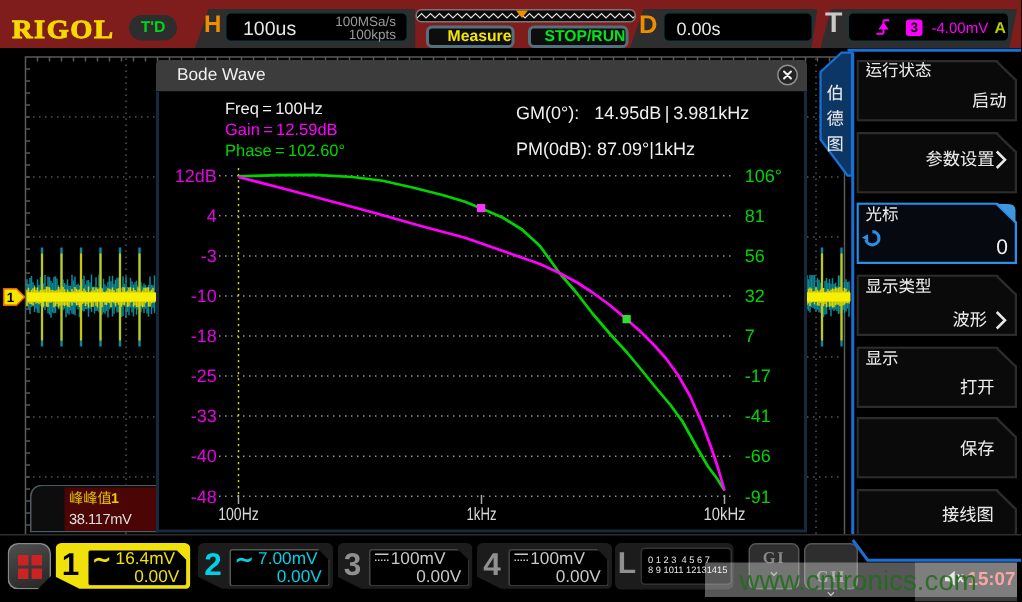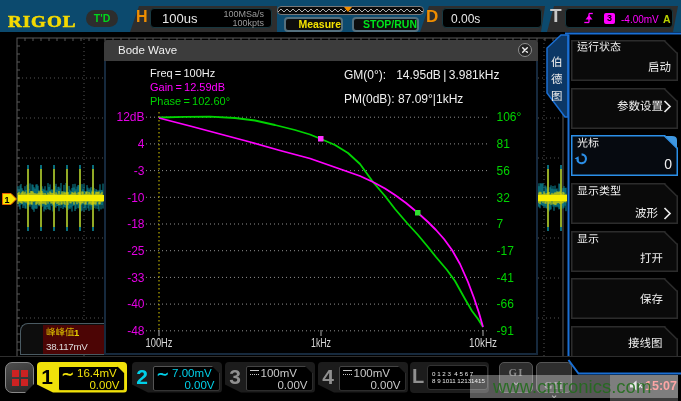--- a/index.html
+++ b/index.html
@@ -1,19 +1,19 @@
 <!DOCTYPE html>
 <html><head><meta charset="utf-8"><style>
 *{margin:0;padding:0;box-sizing:border-box}
 html,body{width:681px;height:401px;background:#000;overflow:hidden}
 body{font-family:"Liberation Sans",sans-serif;position:relative}
 .abs{position:absolute}
 </style></head><body>
 
-<div class="abs" style="left:0;top:0;width:681px;height:32px;background:#0c4a6e">
+<div class="abs" style="left:0;top:0;width:681px;height:32px;background:#7f1d1d">
  <div class="abs" style="left:8px;top:9.5px;color:#f5da00;font-family:'Liberation Serif',serif;font-weight:bold;font-size:19px;letter-spacing:1px;transform:scaleY(0.92);-webkit-text-stroke:0.7px #f5da00">RIGOL</div>
  <div class="abs" style="left:86px;top:10px;width:32px;height:17px;background:#2d2d2d;border-radius:9px;color:#00d61c;font-size:10.5px;font-weight:bold;text-align:center;line-height:17px">T'D</div>
  <div class="abs" style="left:130px;top:6px;width:147px;height:26px;background:#2e2e2e;clip-path:polygon(9px 0,100% 0,100% 100%,0 100%)"></div>
  <div class="abs" style="left:136px;top:8px;color:#f08e00;font-size:16px;font-weight:bold">H</div>
  <div class="abs" style="left:150px;top:8px;width:122px;height:20px;background:#000;border:1px solid #17373f;border-radius:4px">
    <div class="abs" style="left:11px;top:2px;color:#e8e8e8;font-size:13px">100us</div>
    <div class="abs" style="right:7px;top:1px;color:#9a9a9a;font-size:9px;text-align:right;line-height:9px">100MSa/s<br>100kpts</div>
  </div>
  <div class="abs" style="left:277px;top:6px;width:147px;height:9px;background:#0a0a0a;border:1px solid #777;border-radius:4px">
    <svg width="145" height="7" style="display:block">

